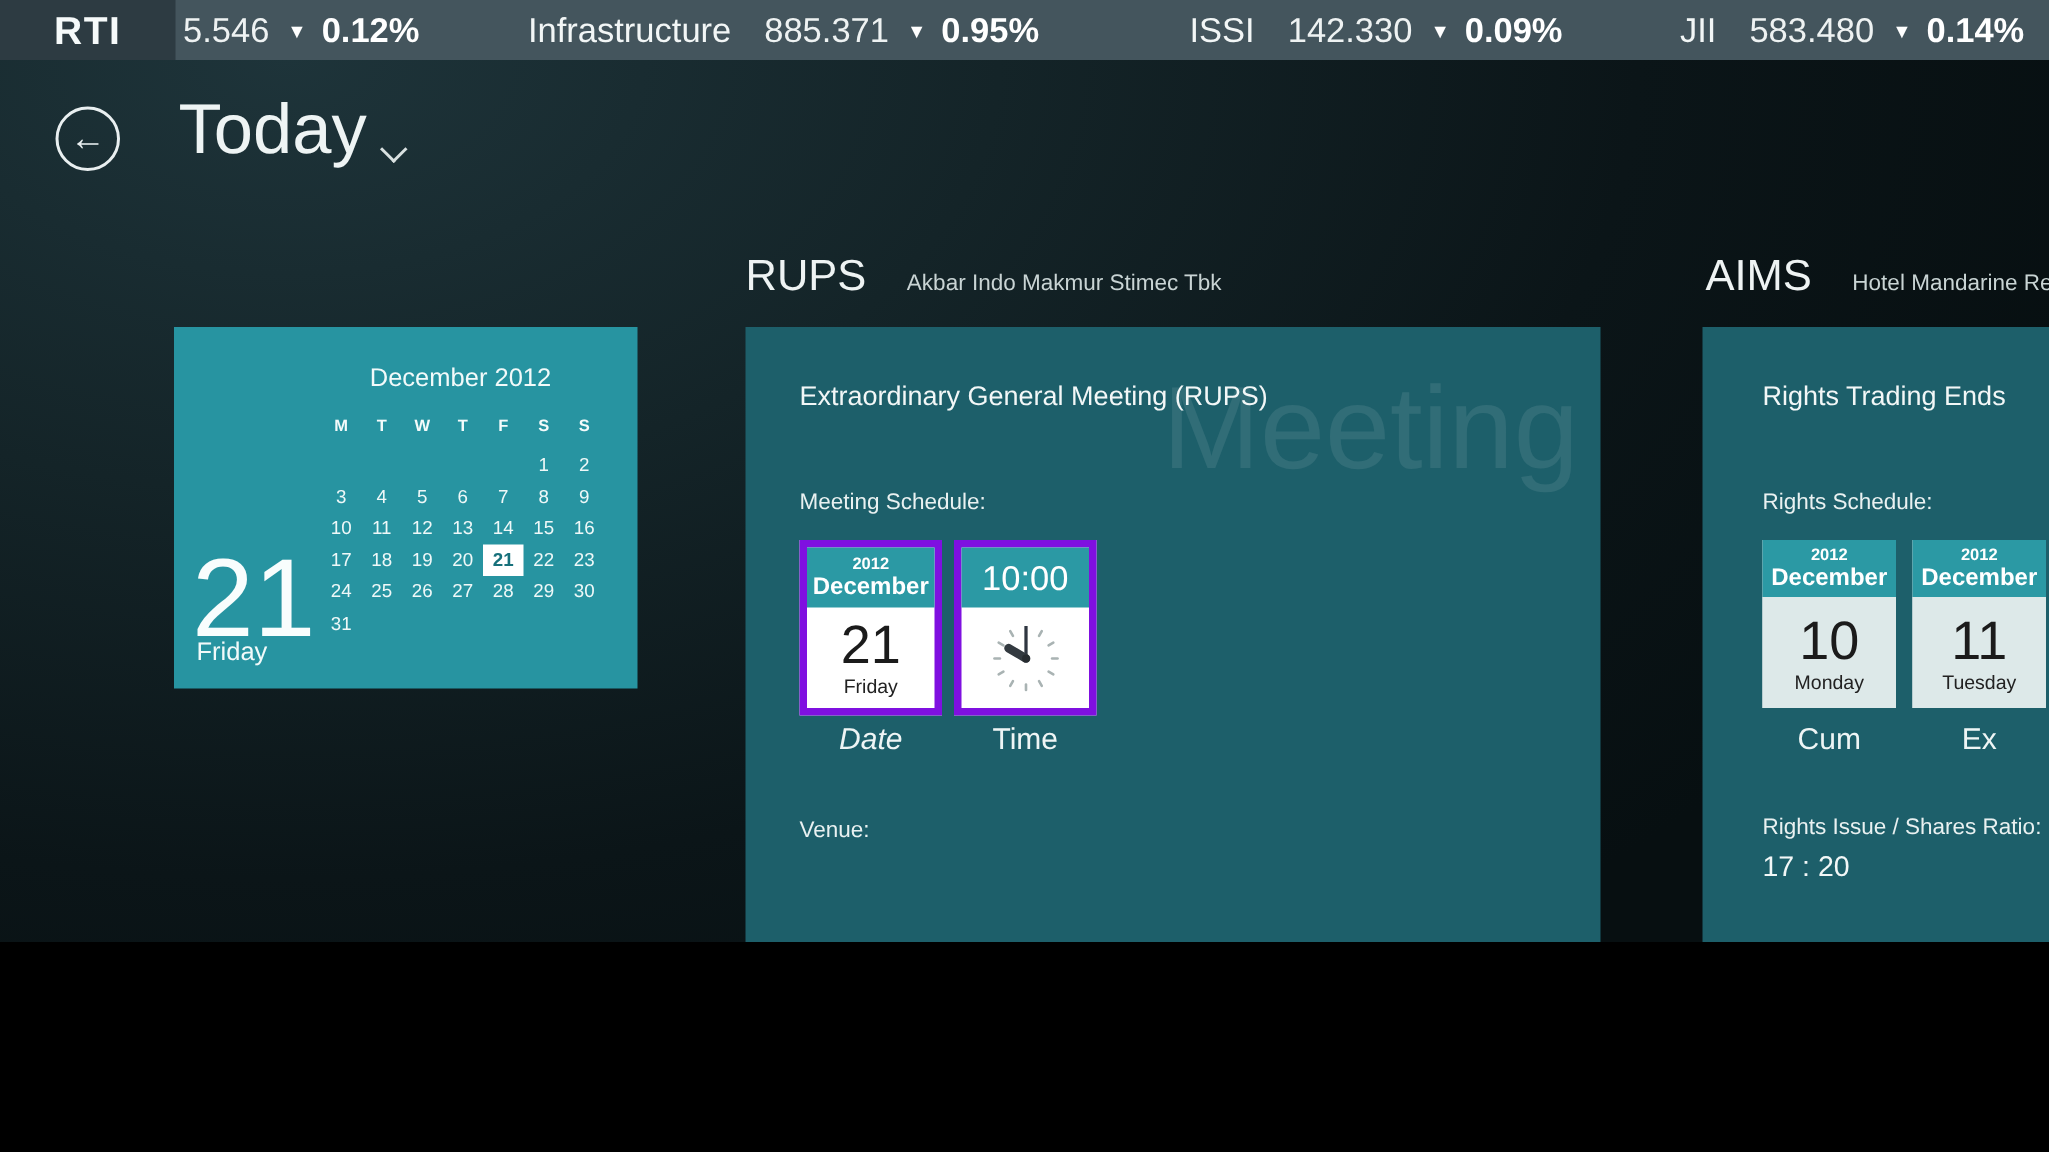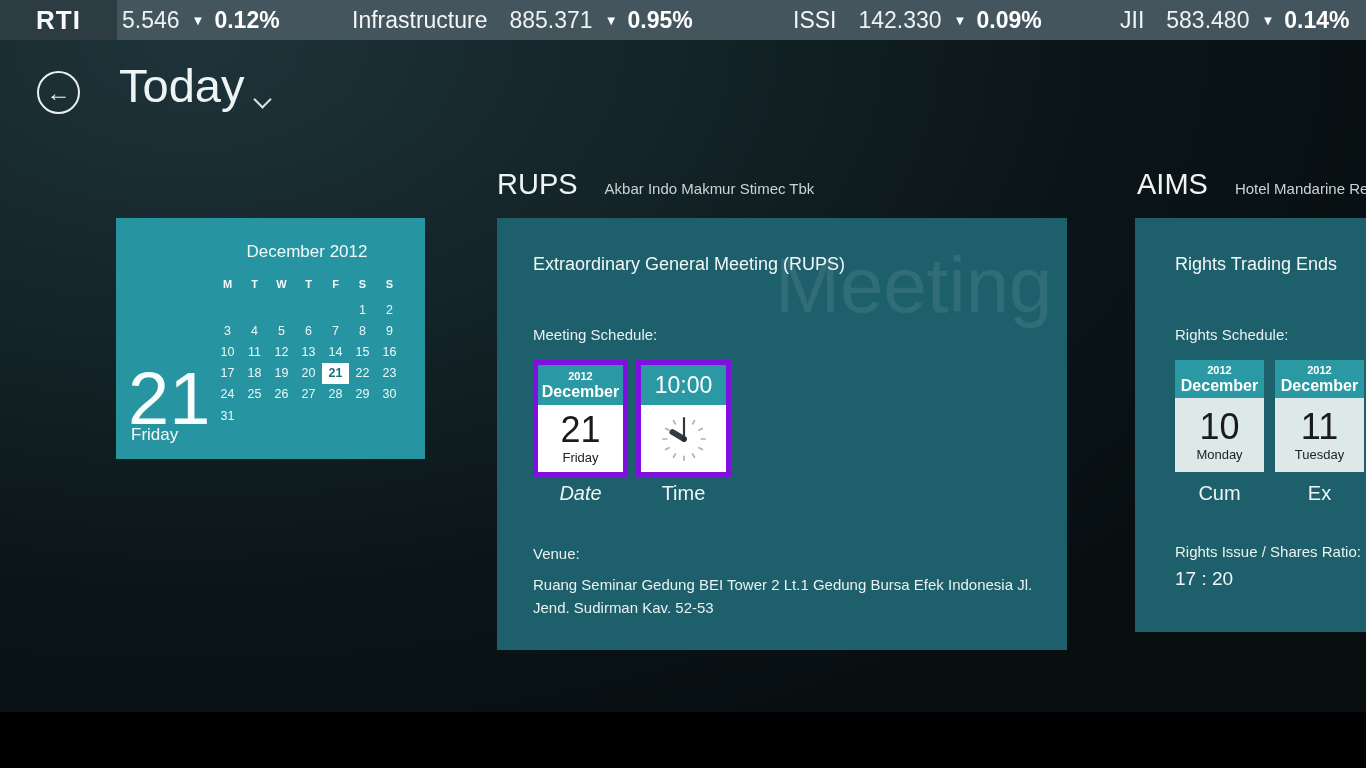--- a/index.html
+++ b/index.html
@@ -1,19 +1,19 @@
 <!DOCTYPE html>
 <html><head>
 <meta charset="utf-8">
 <style>
   * { margin:0; padding:0; box-sizing:border-box; }
   html,body { background:#000; }
   body { font-family:"Liberation Sans", sans-serif; }
   .screen {
-    position:relative; width:1366px; height:712px; overflow:hidden;
+    position:relative; width:1366px; height:628px; overflow:hidden;
     background:radial-gradient(1250px 760px at 14% 6%, #1e343a 0%, #142428 38%, #0b1518 72%, #070f11 100%);
     color:#eef4f4;
   }
 
   
   .ticker { position:absolute; left:0; top:0; width:1366px; height:40px; background:#44555d; }
   .brand {
     position:absolute; left:0; top:0; width:117px; height:40px; background:#2d3b42;
     display:flex; align-items:center; justify-content:center;
     font-size:26px; font-weight:800; letter-spacing:1px; color:#f6fafa;
@@ -230,21 +230,20 @@
           <line x1="40" y1="40" x2="24" y2="30.5" stroke="#333a40" stroke-width="8" stroke-linecap="round"></line>
           <circle cx="40" cy="40" r="3.6" fill="#272c30"></circle>
         </svg>
       </div>
     </div>
 
     <div class="tile-caption" style="left:36px;font-style:italic;">Date</div>
     <div class="tile-caption" style="left:139px;">Time</div>
 
     <div class="venue-label">Venue:</div>
-    <div class="venue-text">Ruang Seminar Gedung BEI Tower 2 Lt.1 Gedung Bursa Efek Indonesia Jl. Jend. Sudirman Kav. 52-53</div>
   </div>
 
   <div class="card card-home">
     <div class="card-title">Rights Trading Ends</div>
     <div class="sched-label">Rights Schedule:</div>
 
     <div class="dtile" style="left:40px; width:89px; height:112px;">
       <div class="dtile-hd" style="height:38px;">
         <div class="dtile-yr">2012</div>
         <div class="dtile-mo">December</div>

